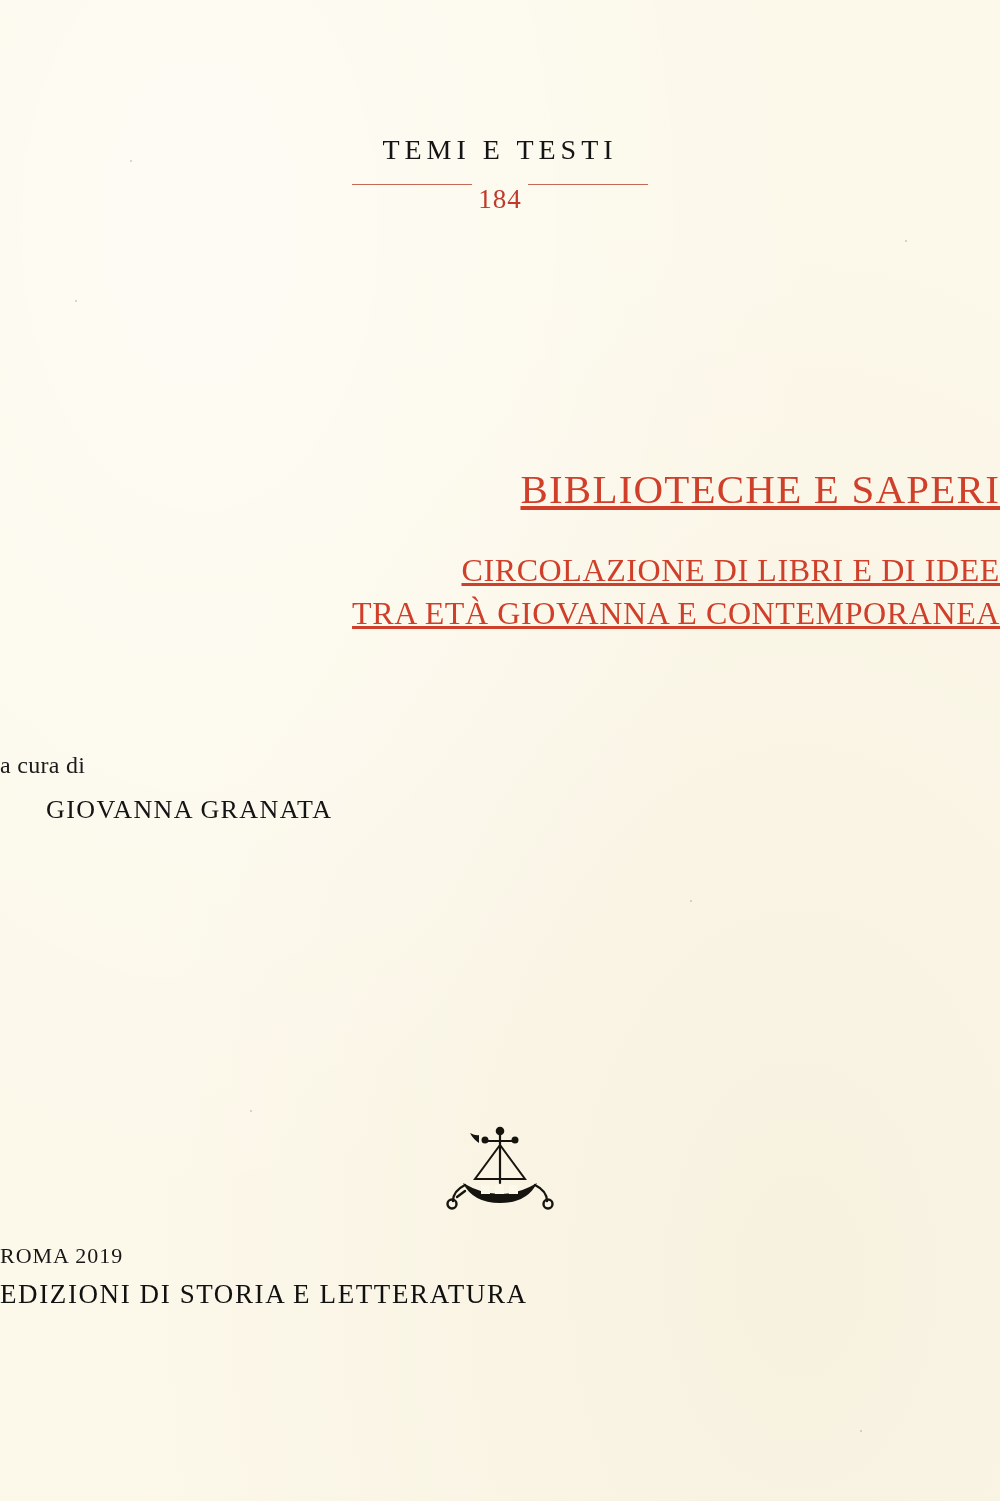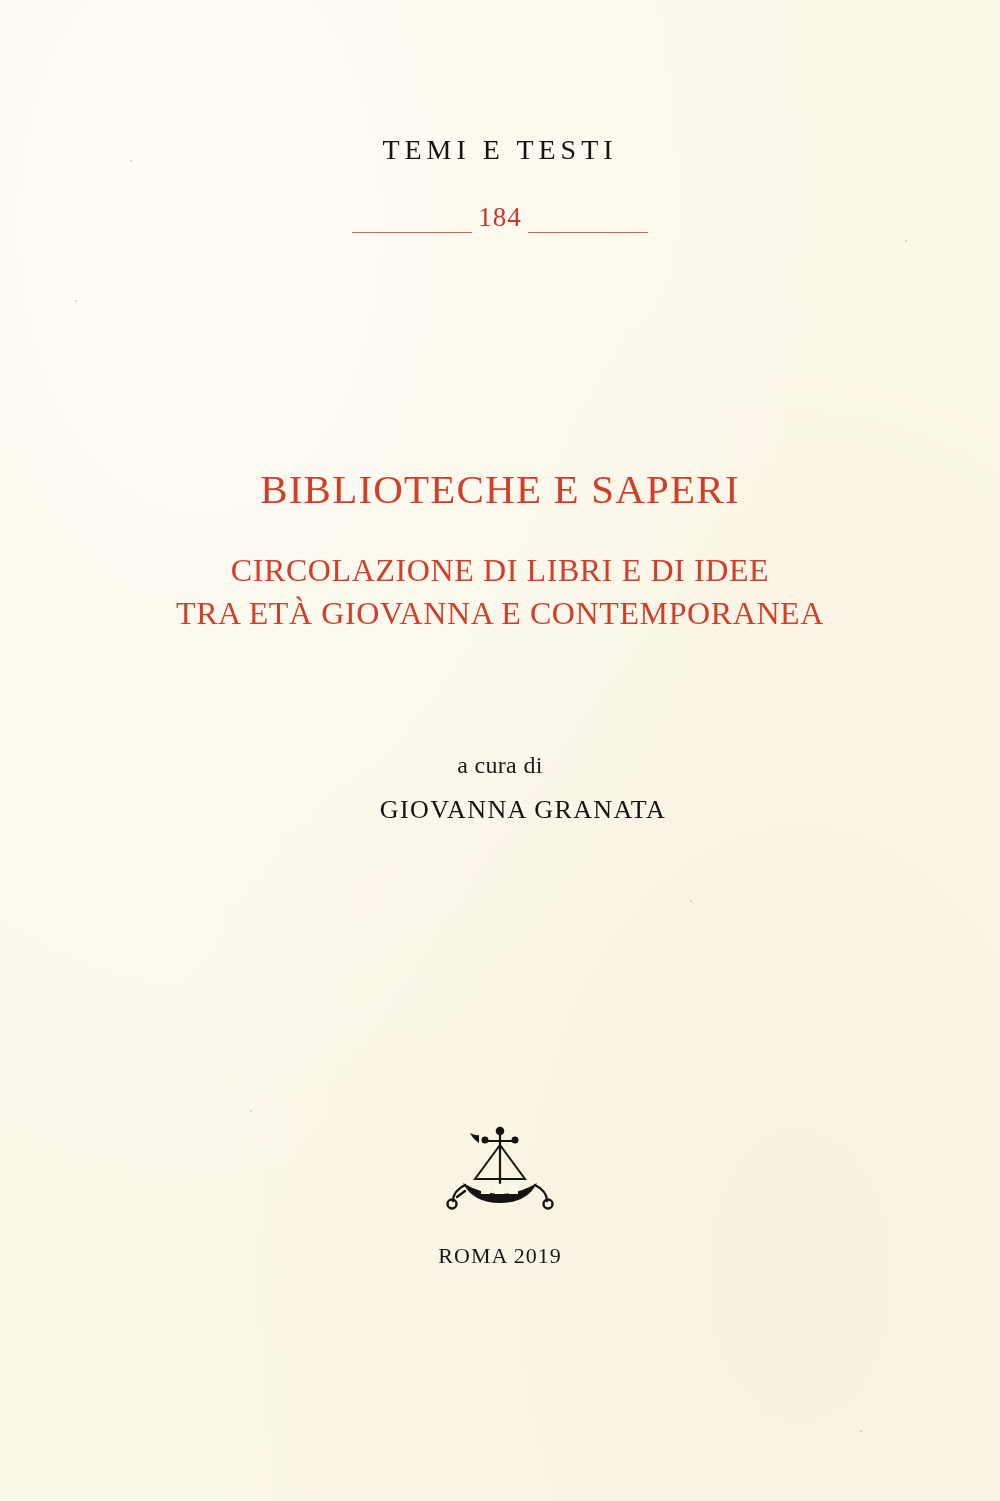--- a/index.html
+++ b/index.html
@@ -31,23 +31,23 @@
     text-align: center;
   }
   .series-title {
     font-size: 28px;
     letter-spacing: 5px;
     font-weight: 400;
     color: #141414;
     line-height: 1.1;
   }
   .series-number-row {
-    margin-top: 36px;
+    margin-top: 18px;
     display: flex;
-    align-items: flex-end;
+    align-items: flex-start;
     justify-content: center;
     gap: 6px;
   }
   .rule {
     width: 120px;
     height: 1px;
     background: #b8503a;
     opacity: 0.85;
   }
   .series-number {
@@ -59,43 +59,44 @@
     margin-top: 30px;
     font-size: 25px;
     letter-spacing: 0.6px;
     color: #161616;
   }
   .title-block {
     position: absolute;
     top: 465px;
     left: 0;
     right: 0;
-    text-align: center;
+    text-align: right;
     color: #d03f2a;
+    text-decoration: underline;
   }
   .main-title {
     font-size: 41px;
     letter-spacing: 1.2px;
     font-weight: 400;
     line-height: 1.2;
   }
   .subtitle-line {
     font-size: 32px;
     letter-spacing: 0.6px;
     line-height: 1.35;
   }
   .subtitle-group {
     margin-top: 35px;
   }
   .editor-block {
     position: absolute;
     top: 752px;
     left: 0;
     right: 0;
-    text-align: center;
+    text-align: left;
   }
   .editor-label {
     font-size: 24px;
     font-style: normal;
     letter-spacing: 0.3px;
     color: #1b1b1b;
   }
   .editor-name {
     margin-top: 16px;
     font-size: 26px;
@@ -111,21 +112,21 @@
     text-align: center;
   }
   .logo-svg {
     display: inline-block;
   }
   .imprint-block {
     position: absolute;
     top: 1243px;
     left: 0;
     right: 0;
-    text-align: center;
+    text-align: left;
   }
   .imprint-place {
     font-size: 22px;
     letter-spacing: 1px;
     color: #171717;
   }
   .imprint-publisher {
     margin-top: 10px;
     font-size: 27px;
     letter-spacing: 1.6px;
@@ -201,15 +202,16 @@
 
           <path d="M90 60 q12 6 12 16" stroke-width="2.4"></path>
           <circle cx="103" cy="79" r="4.5" stroke-width="2.4"></circle>
         </g>
       </svg>
     </span>
   </div>
 
   <div class="imprint-block">
     <div class="imprint-place">ROMA 2019</div>
+    <div class="imprint-publisher">EDIZIONI DI STORIA E LETTERATURA</div>
   </div>
 
 </div>
 
 </body></html>

